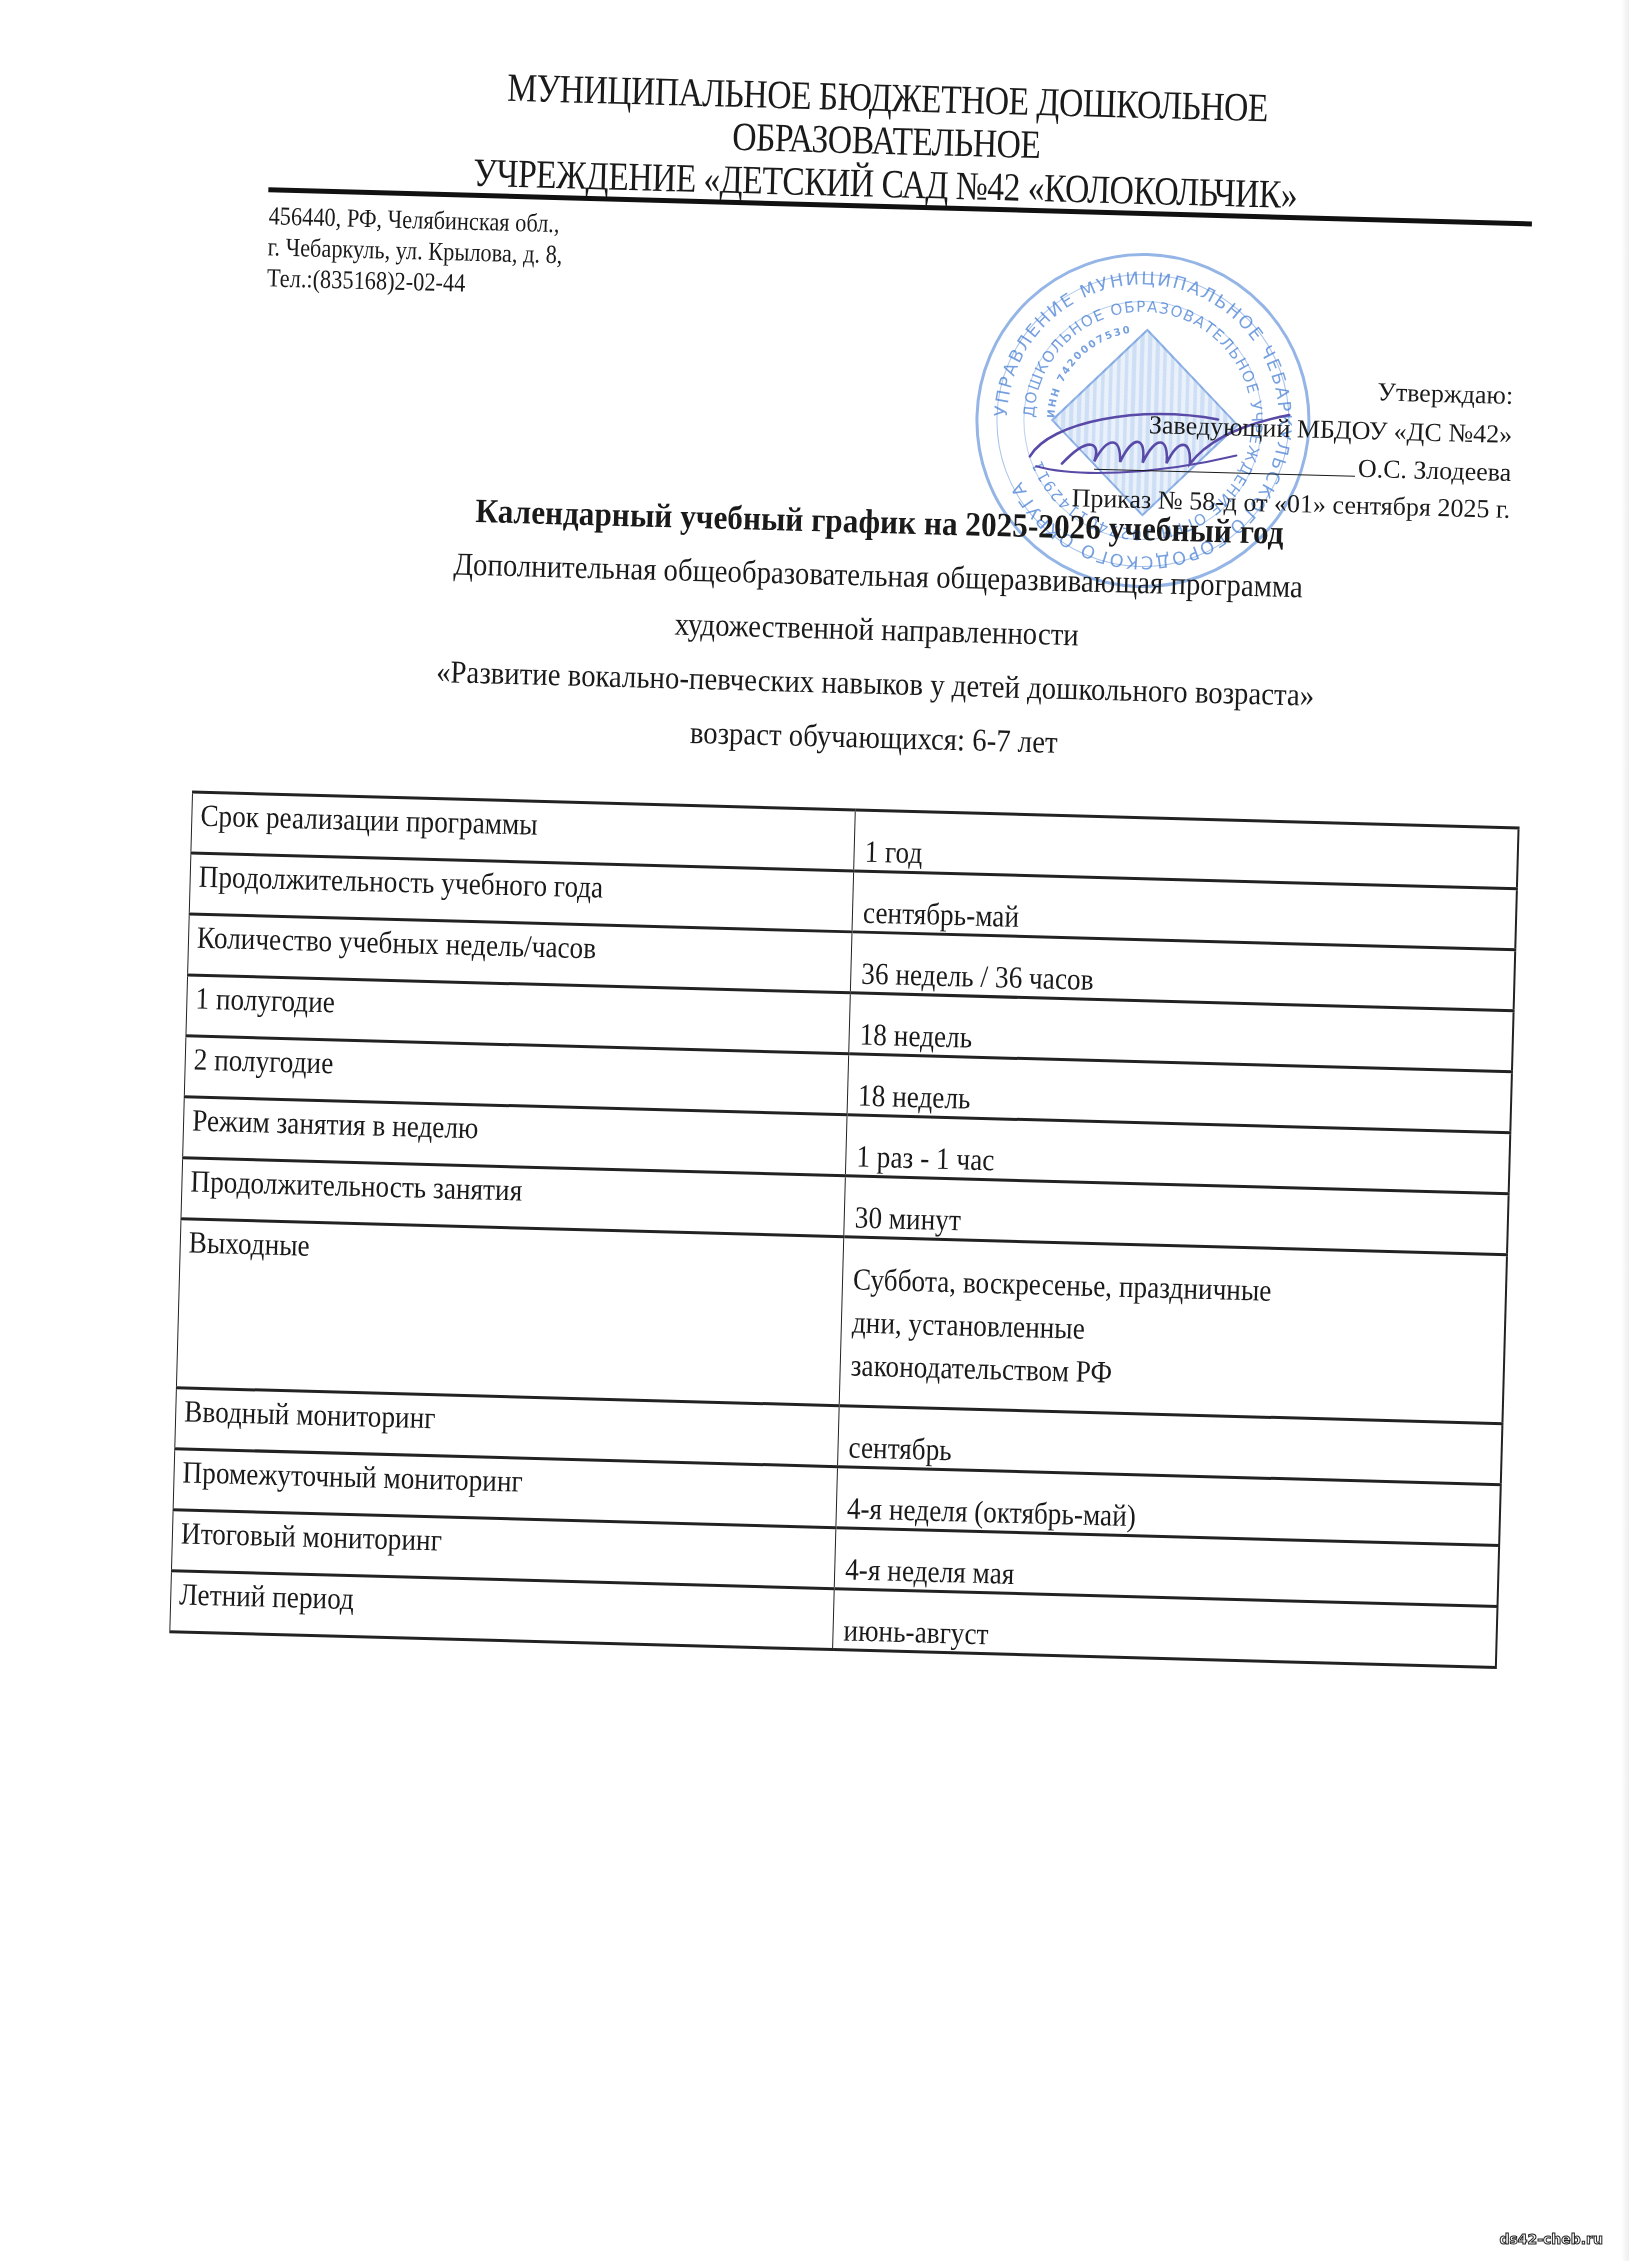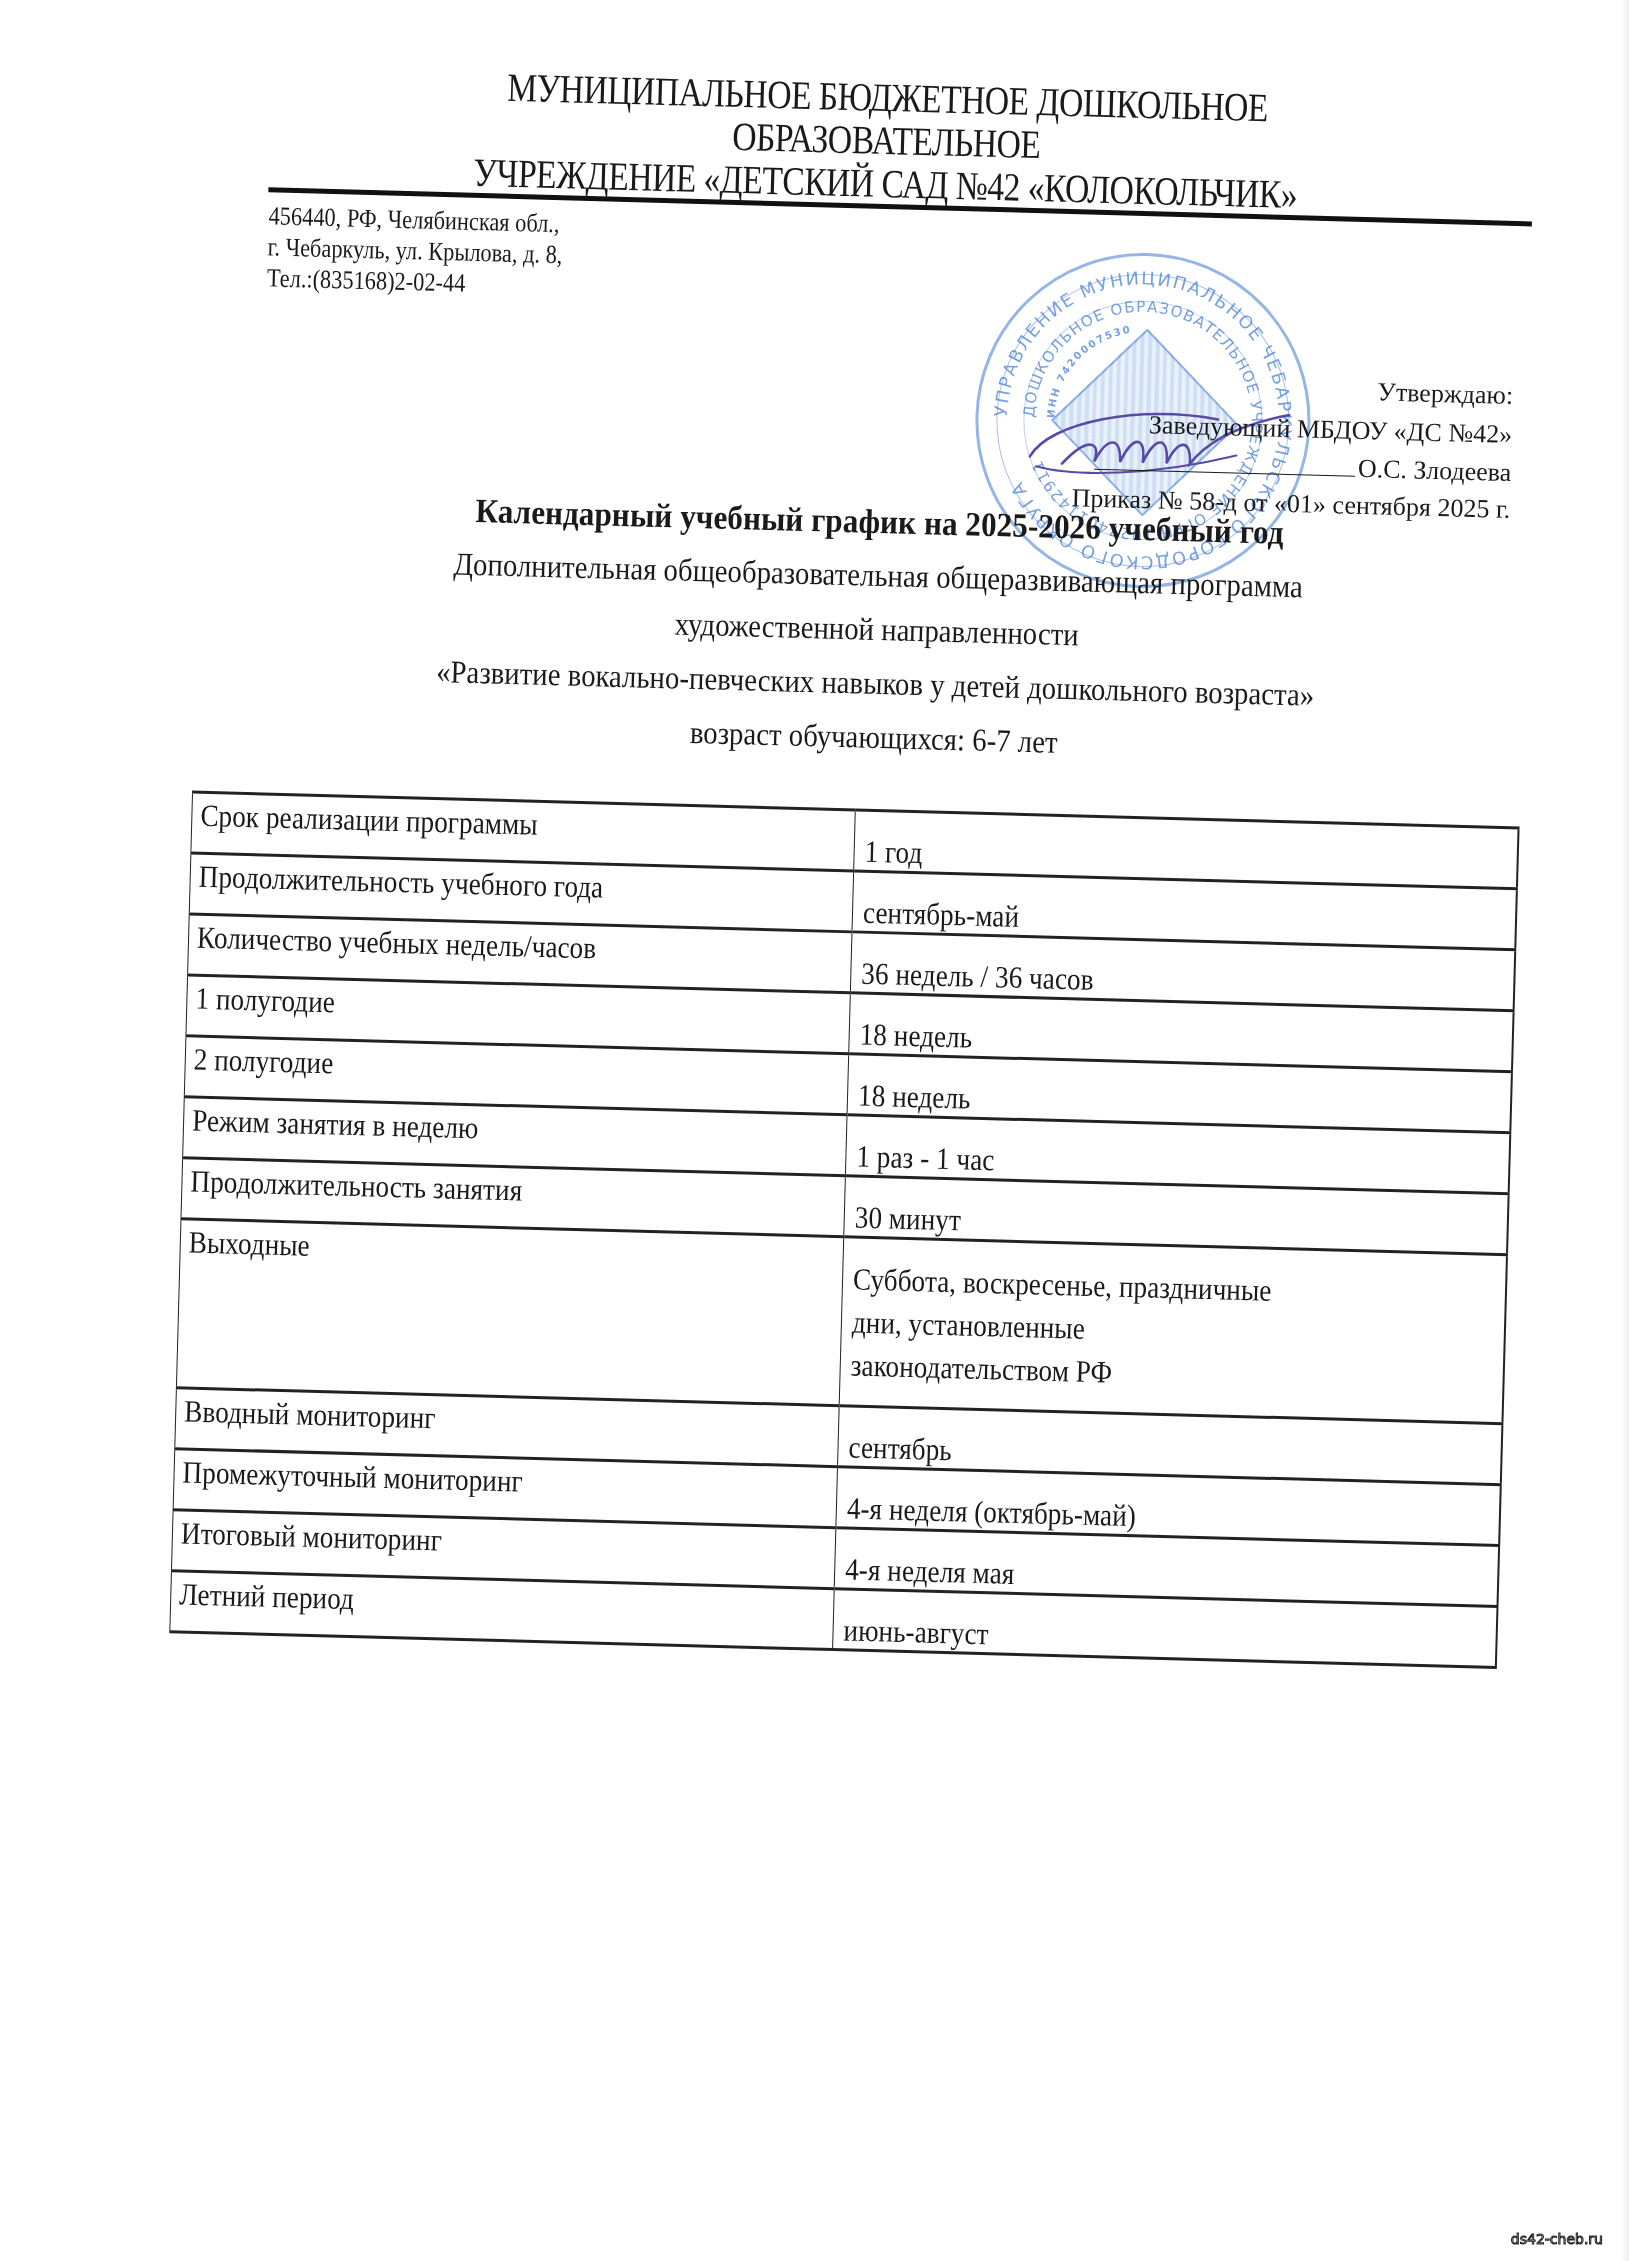--- a/index.html
+++ b/index.html
@@ -196,21 +196,21 @@
       transform: scaleX(0.88);
       transform-origin: left top;
       white-space: nowrap;
     }
 
     .watermark {
       position: absolute;
       right: 27px;
       bottom: 14px;
       font-family: "DejaVu Sans", sans-serif;
-      font-weight: normal;
+      font-weight: bold;
       font-size: 14px;
       color: #ffffff;
       -webkit-text-stroke: 1px #222;
       letter-spacing: 0px;
     }
   </style>
 </head>
 <body>
 
 <div class="page">

